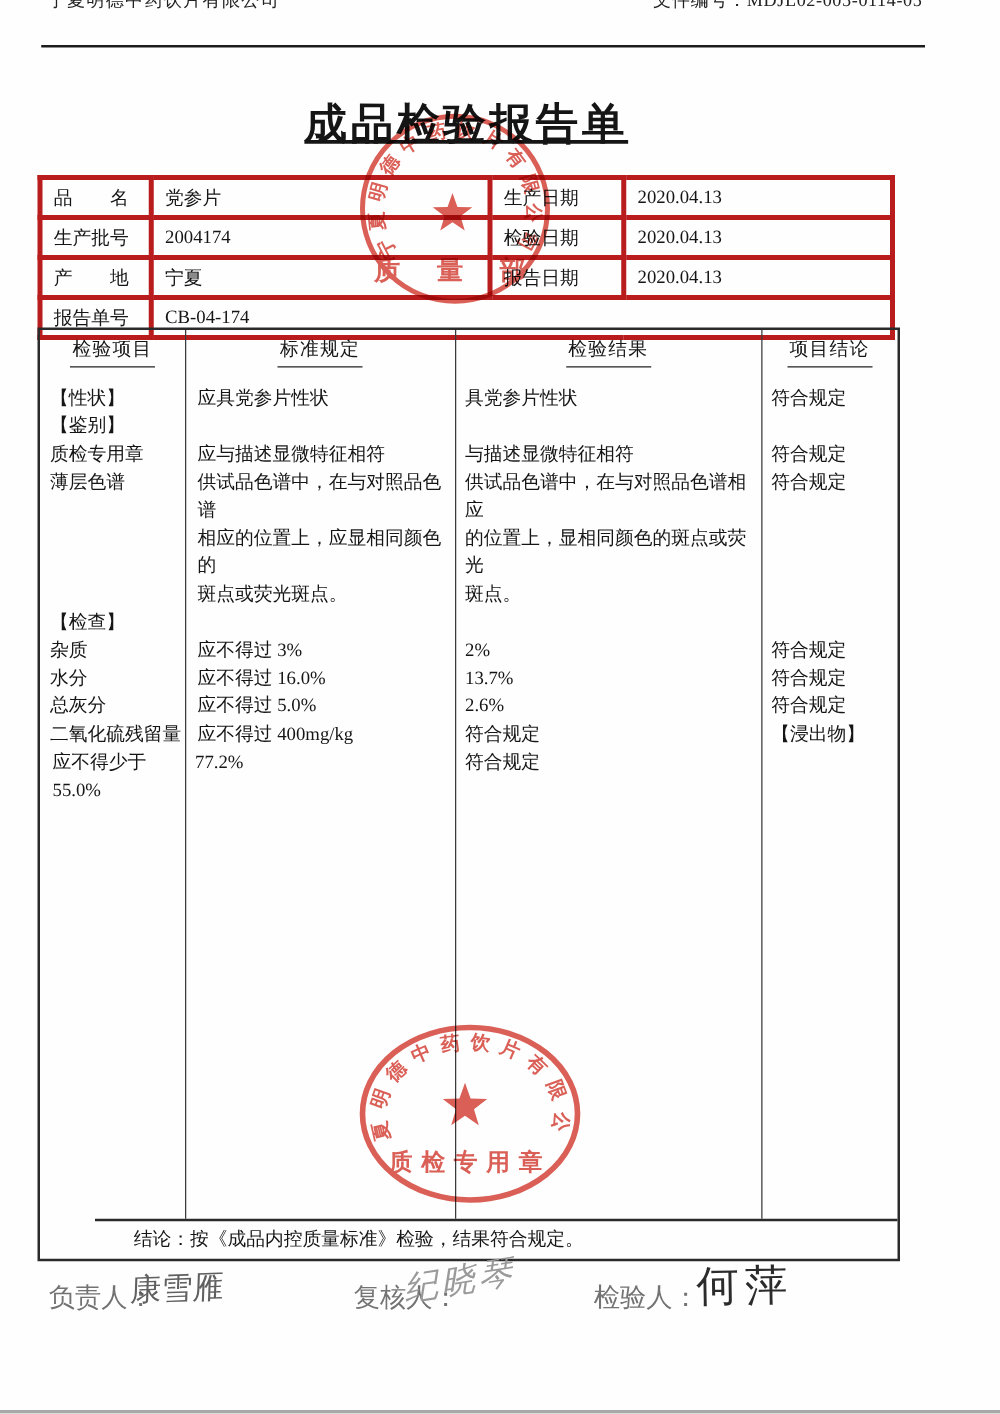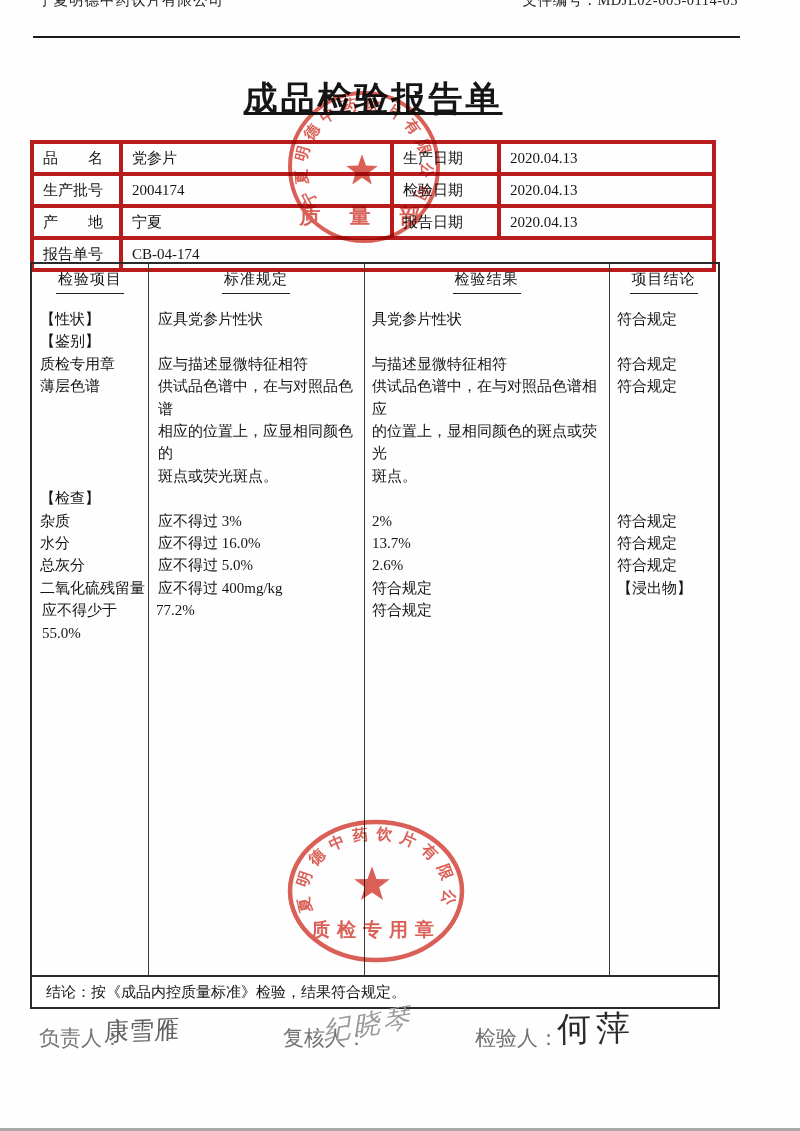--- a/index.html
+++ b/index.html
@@ -29,21 +29,21 @@
   .mt-head{display:grid;grid-template-columns:116px 216px 245px auto;padding-top:6px;height:24px;}
   .mt-head span{justify-self:center;border-bottom:1px solid #222;padding:0 2px 1px 2px;
     letter-spacing:1px;font-family:Liberation Serif, serif;}
   .mt-grid{display:grid;grid-template-columns:116px 216px 245px auto;margin-top:14px;
     line-height:22.4px;}
   .cell{white-space:pre-line;}
   .cell.item{padding-left:8px;}
   .cell.std{padding-left:10px;padding-right:8px;}
   .cell.res{padding-left:8px;padding-right:8px;}
   .cell.concl{padding-left:8px;}
-  .mt-conclusion{border-top:2px solid #2a2a2a;height:30px;line-height:30px;padding-left:14px;}
+  .mt-conclusion{border-top:2px solid #2a2a2a;height:30px;line-height:30px;padding-left:31px;margin-left:44px;}
   
   .stamp{position:absolute;mix-blend-mode:multiply;opacity:.88;}
   .stamp-top{left:252px;top:75px;}
   .stamp-bottom{left:256px;top:786px;}
   
   .sig-label{position:absolute;font-size:21px;color:#737373;}
   .sig-name{position:absolute;color:#555;}
   .sig-1l{left:39px;top:1024px;}
   .sig-1n{left:104px;top:1014px;font-size:25px;transform:rotate(-2deg) skewX(-4deg);color:#606060;}
   .sig-2l{left:270px;top:1024px;margin-left:13px;}

